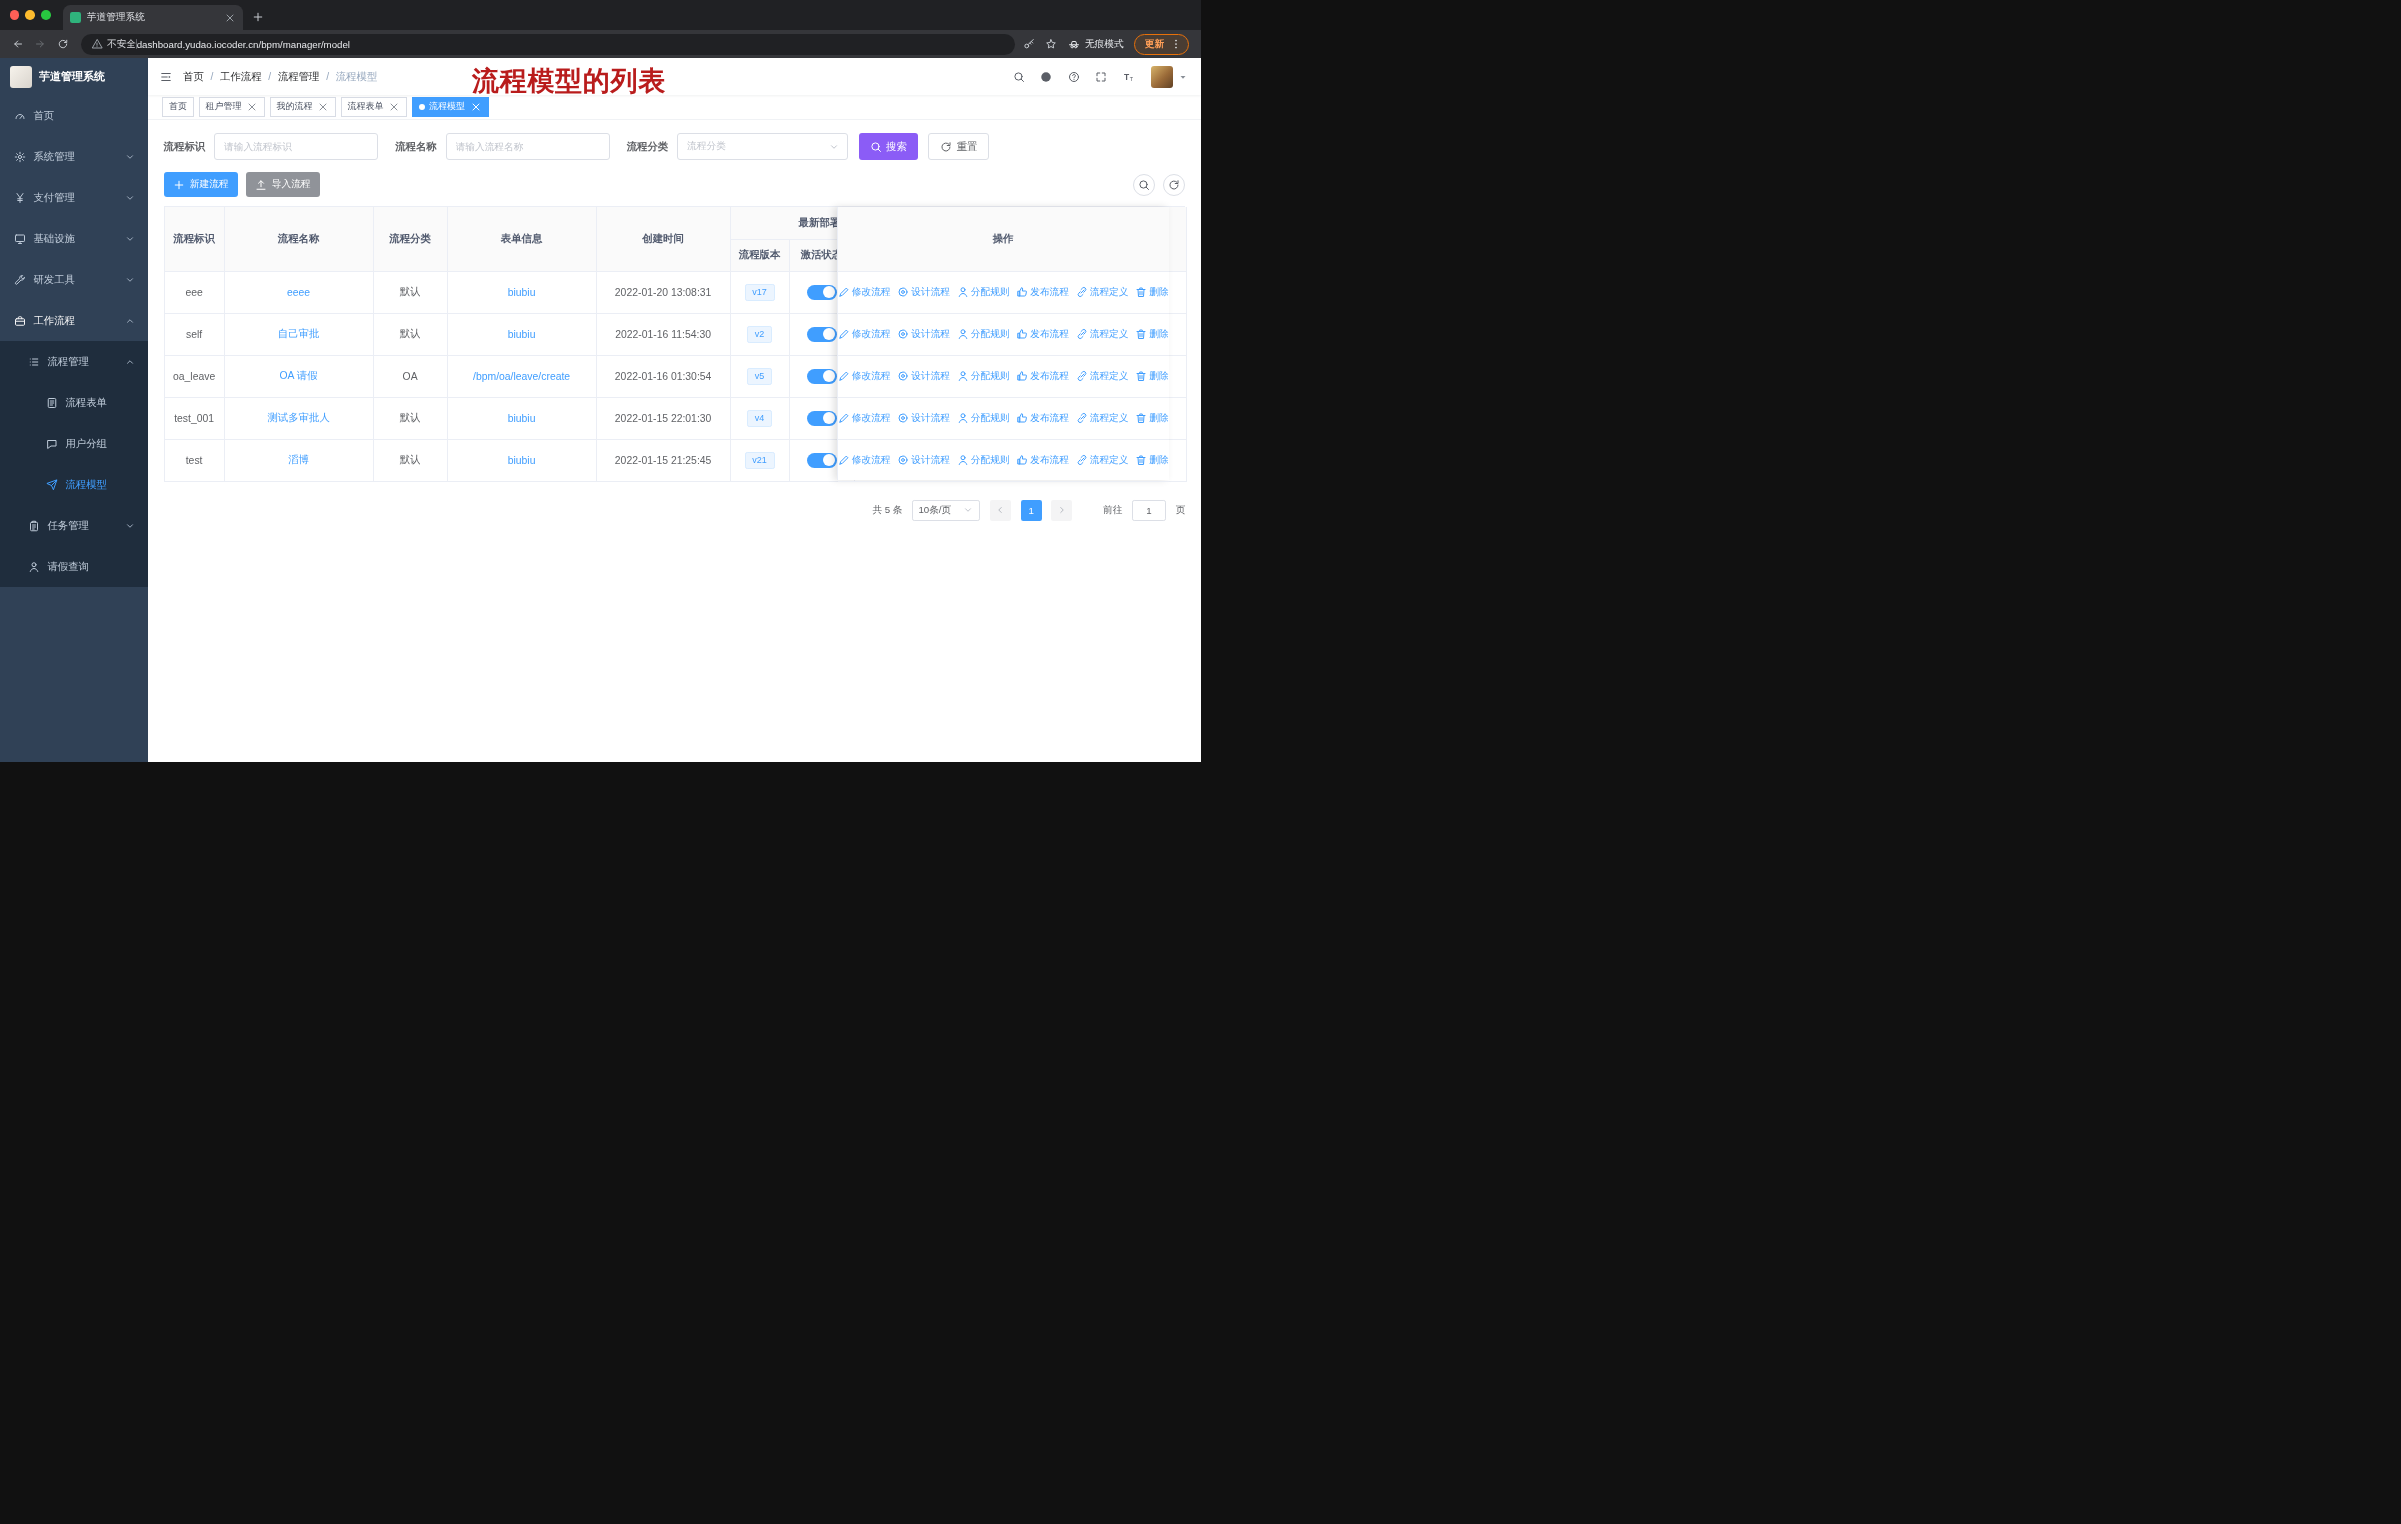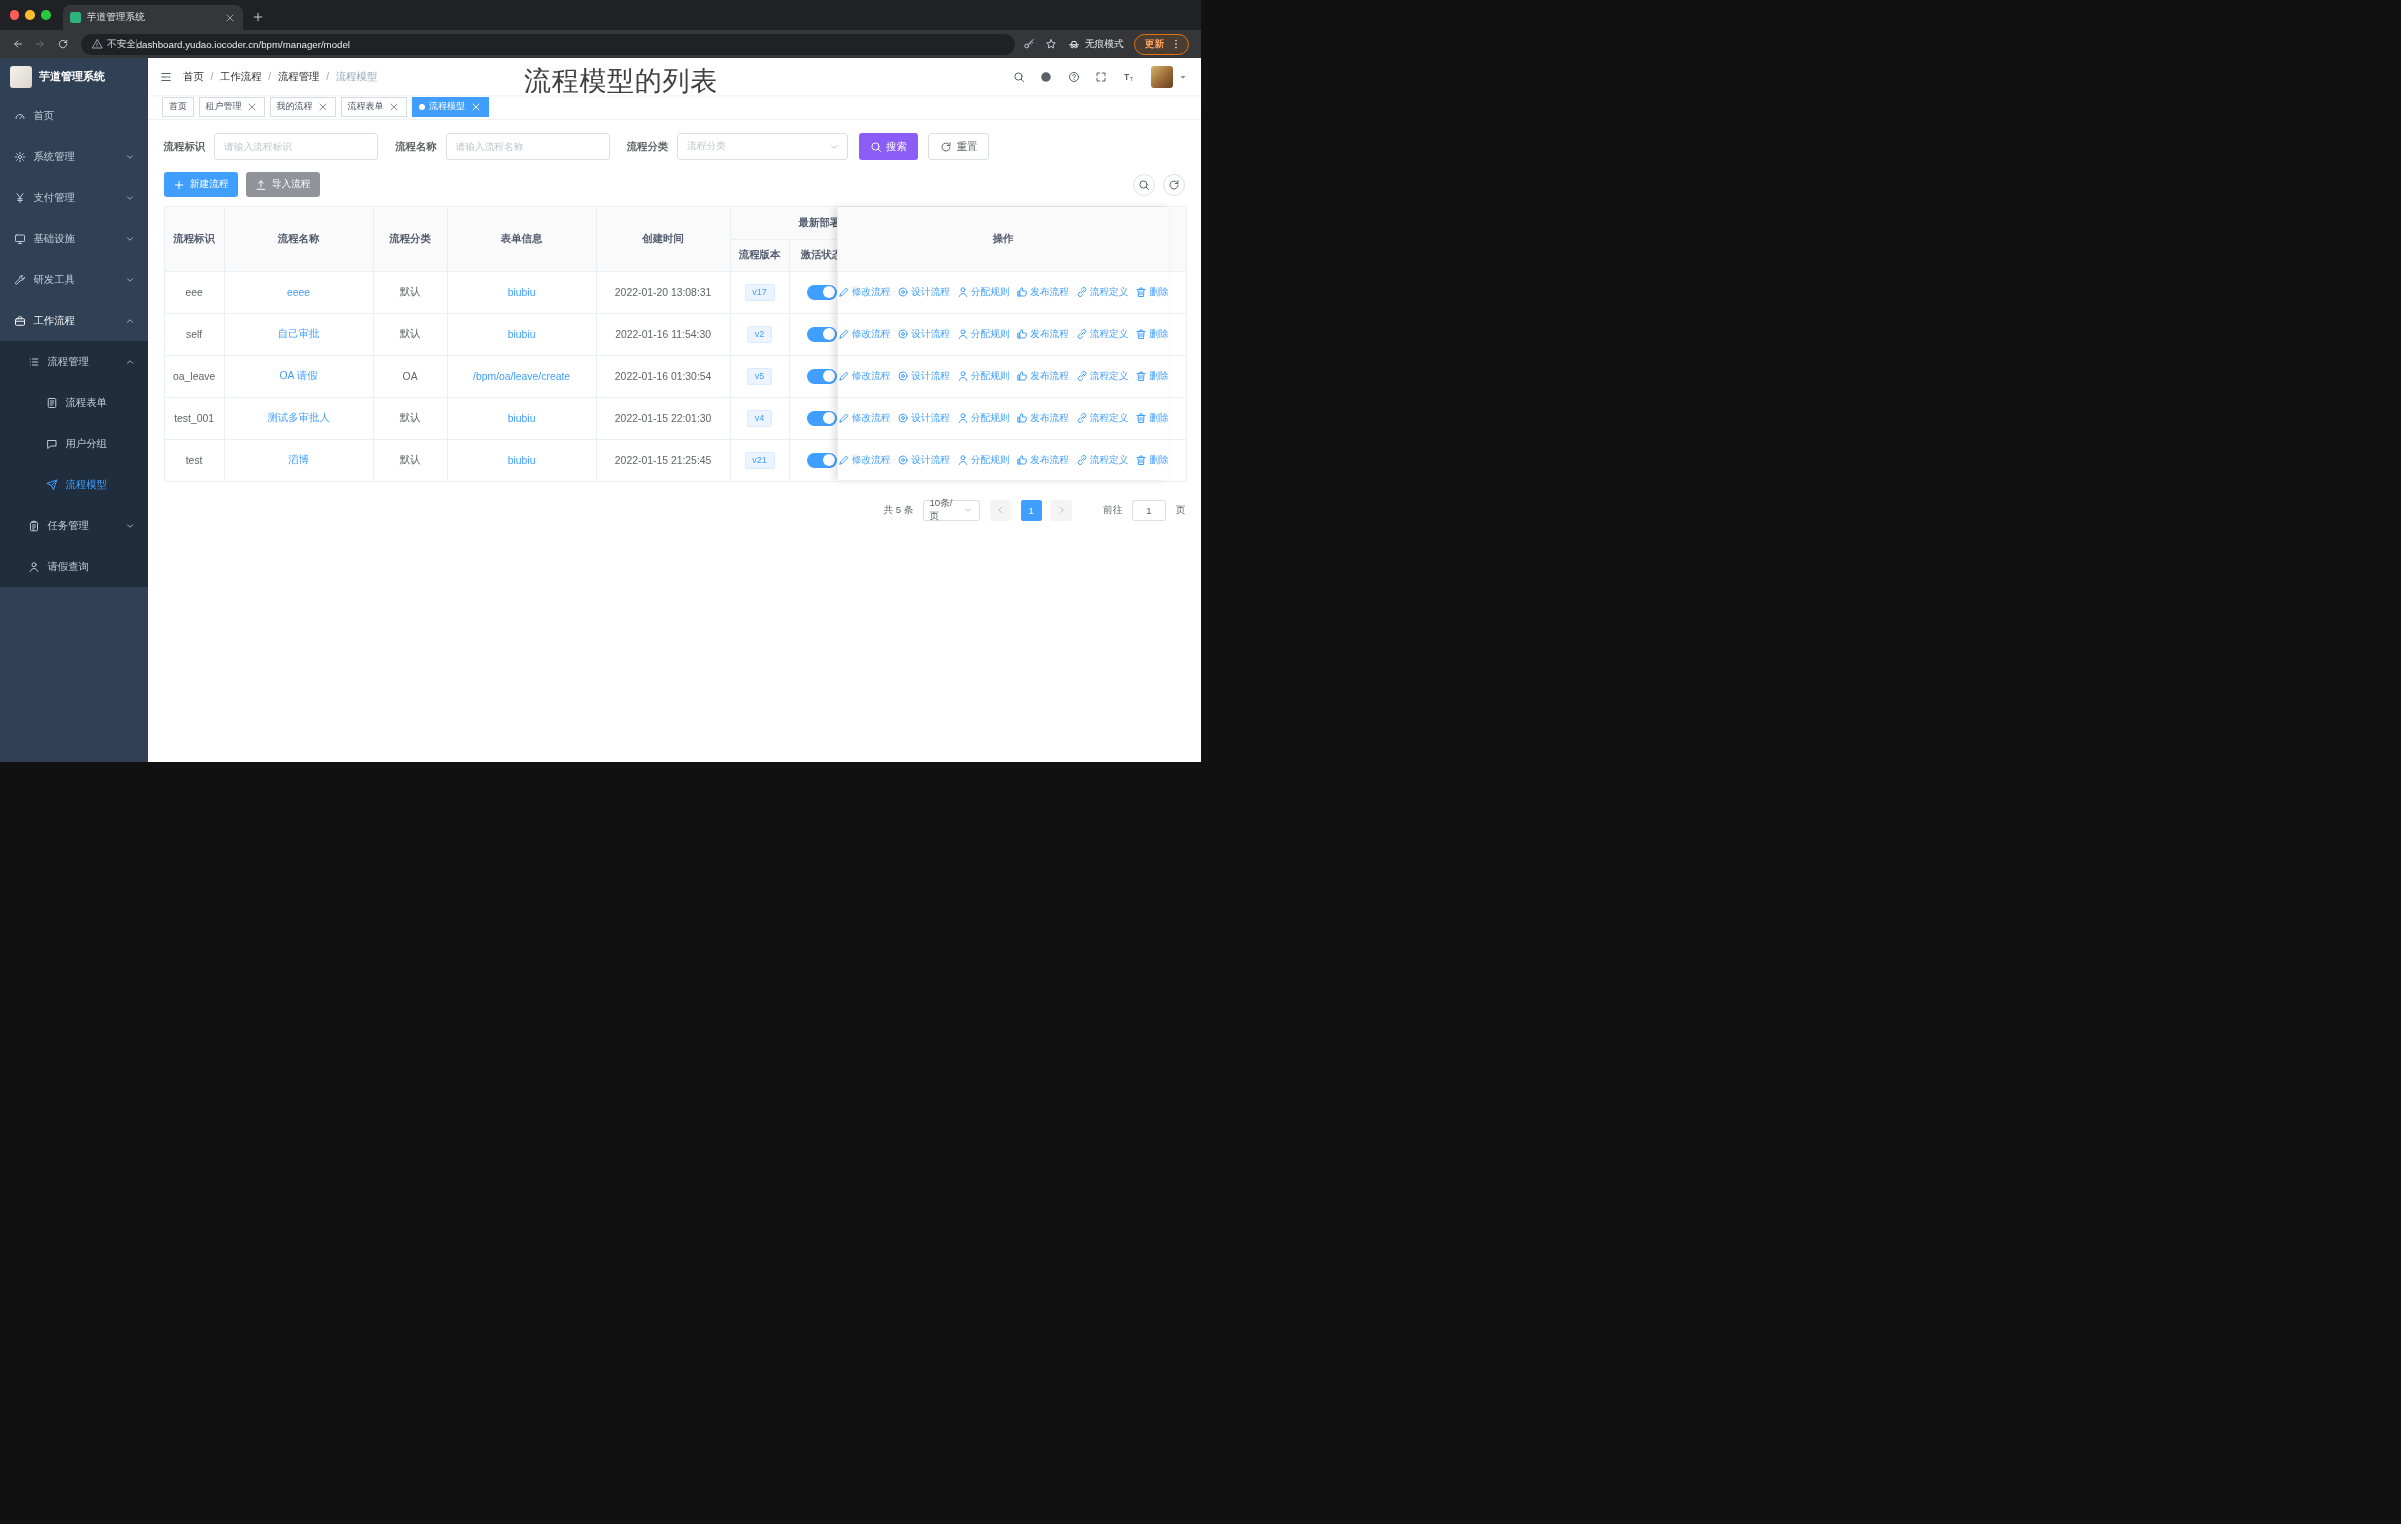--- a/index.html
+++ b/index.html
@@ -99,28 +99,28 @@
   .vtag{padding:1.5px 6.7px;background:#ecf5ff;border:0.7px solid #d9ecff;border-radius:2.2px;color:#409eff;font-size:9px;line-height:12px}
   .switch{width:30px;height:15px;border-radius:7.4px;background:#409eff;position:relative;cursor:pointer;border:none;display:inline-block}
   .switch::after{content:"";position:absolute;right:1.5px;top:1.5px;width:12px;height:12px;border-radius:50%;background:#fff}
   .fixcol{position:absolute;top:0;right:16px;width:332px;height:273px;background:#fff;z-index:2;box-shadow:-3px 0 7.4px rgba(0,0,0,.12);border-left:0.7px solid #ebeef5}
   .fhead{height:65px;display:flex;align-items:center;justify-content:center;background:#fafafa;border-bottom:0.7px solid #ebeef5;color:#515a6e;font-weight:700}
   .frow{height:42px;display:flex;align-items:center;justify-content:space-between;gap:5.2px;border-bottom:0.7px solid #ebeef5}
   .act{display:inline-flex;align-items:center;gap:2.2px;color:#409eff;font-size:9.7px;text-decoration:none;cursor:pointer;white-space:nowrap}
 
   
   .pager{display:flex;align-items:center;justify-content:flex-end;gap:9.7px;margin-top:18px;font-size:9.7px;color:#606266}
-  .psize{width:57px;height:21px;border:0.7px solid #dcdfe6;border-radius:2.2px;display:flex;align-items:center;justify-content:space-between;padding:0 5.2px;cursor:pointer;background:#fff}
+  .psize{width:68px;height:21px;border:0.7px solid #dcdfe6;border-radius:2.2px;display:flex;align-items:center;justify-content:space-between;padding:0 5.2px;cursor:pointer;background:#fff}
   .psize .caret{color:#c0c4cc}
   .pbtn{width:21px;height:21px;border-radius:2.2px;background:#f4f4f5;border:none;color:#b6bac1;display:flex;align-items:center;justify-content:center;cursor:pointer}
   .pcur{width:21px;height:21px;border-radius:2.2px;background:#409eff;border:none;color:#fff;font-size:9.7px;font-family:inherit;cursor:pointer}
   .goto-input{width:34px;height:21px;border:0.7px solid #dcdfe6;border-radius:2.2px;text-align:center;font-size:9.7px;color:#606266;outline:none;font-family:inherit}
   .gap-big{margin-left:21px}
 
-  .annotation{position:absolute;left:524px;top:63px;font-size:27px;font-weight:400;color:#404040;z-index:30;white-space:nowrap;letter-spacing:0.7px}
+  .annotation{position:absolute;left:472px;top:63px;font-size:27px;font-weight:700;color:#b91c1c;z-index:30;white-space:nowrap;letter-spacing:0.7px}
 </style>
 </head>
 <body>
 
 <svg style="position:absolute;width:0;height:0" aria-hidden="true">
   <symbol id="i-gauge" viewBox="0 0 24 24">
       <path d="M4 17a8 8 0 1 1 16 0"></path>
       <path d="M12 17l4.5-5.5"></path>
     </symbol>
   <symbol id="i-gear" viewBox="0 0 24 24">

